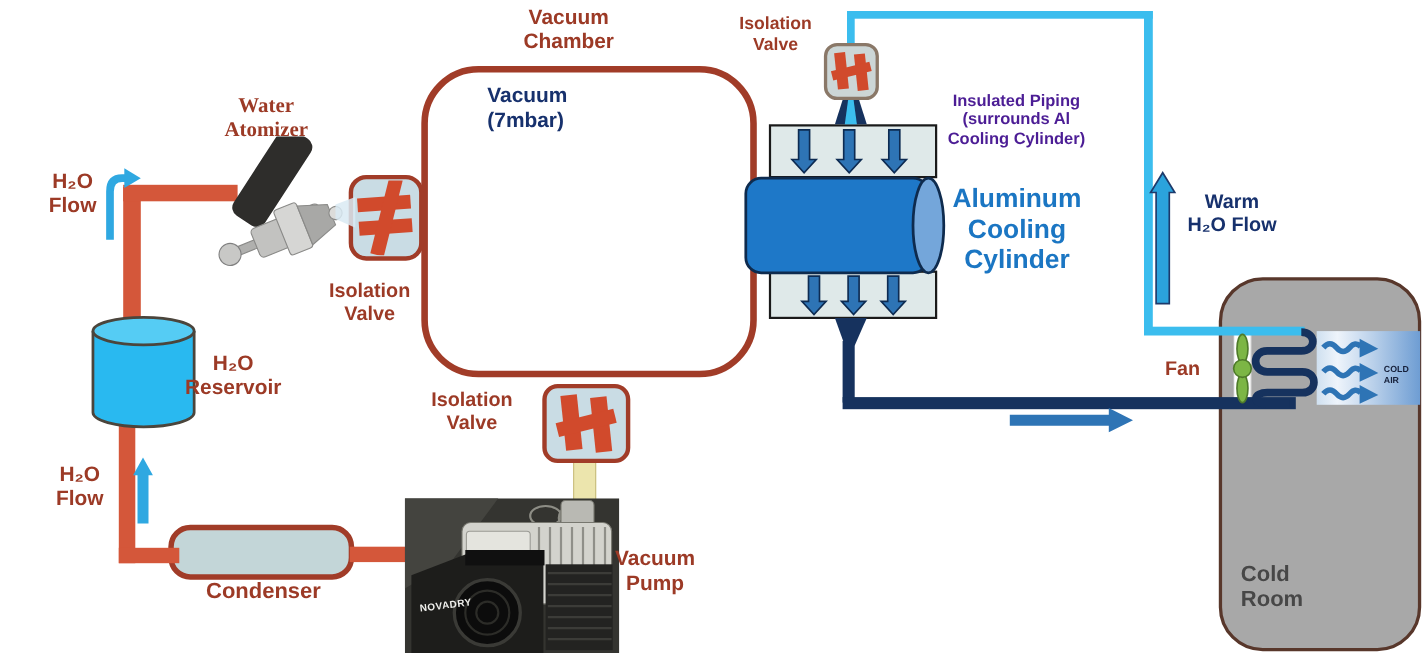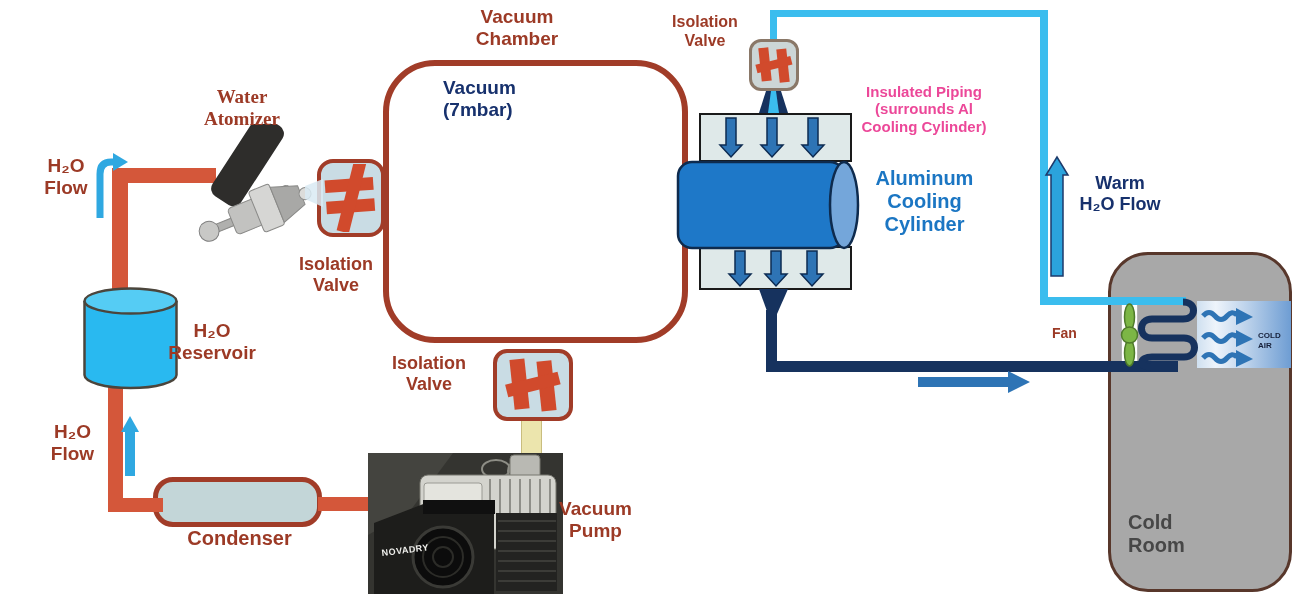--- a/index.html
+++ b/index.html
@@ -3,21 +3,21 @@
 <meta charset="utf-8">
 <style>
   html,body{margin:0;padding:0;background:#ffffff;}
   #canvas{position:relative;width:1297px;height:594px;background:#ffffff;overflow:hidden;
           font-family:"Liberation Sans",sans-serif;}
   .abs{position:absolute;}
   .pipe{position:absolute;}
   .lbl{position:absolute;font-weight:bold;white-space:pre-line;line-height:1.16;text-align:center;}
   .red{color:#9c3a26;}
   .navy{color:#17316d;}
-  .grey{color:#ec4899;}
+  .grey{color:#4c1d95;}
   .blue{color:#1b76c3;}
   .valve{position:absolute;display:flex;align-items:center;justify-content:center;box-sizing:border-box;
          background:#c9dce4;border:4px solid #a13c28;}
   .box{position:absolute;box-sizing:border-box;background:#dfe9e9;border:2px solid #1a1a1a;}
   svg.overlay{position:absolute;left:0;top:0;pointer-events:none;}
 </style>
 </head>
 <body>
 
 <div id="canvas">
@@ -208,24 +208,24 @@
   <div class="lbl red" style="left:172px;top:527px;width:135px;font-size:20px;">Condenser</div>
   <div class="lbl red" style="left:385px;top:353px;width:88px;font-size:18px;">Isolation
 Valve</div>
   <div class="lbl red" style="left:548px;top:498px;width:95px;font-size:19px;">Vacuum
 Pump</div>
   <div class="lbl red" style="left:662px;top:13px;width:86px;font-size:16px;">Isolation
 Valve</div>
   <div class="lbl grey" style="left:843px;top:83px;width:162px;font-size:15px;">Insulated Piping
 (surrounds Al
 Cooling Cylinder)</div>
-  <div class="lbl blue" style="left:862px;top:167px;width:125px;font-size:20px;">Aluminum
+  <div class="lbl blue" style="left:862px;top:167px;width:125px;font-size:24px;">Aluminum
 Cooling
 Cylinder</div>
   <div class="lbl navy" style="left:1070px;top:173px;width:100px;font-size:18px;">Warm
 H₂O Flow</div>
-  <div class="lbl red" style="left:1052px;top:325px;width:46px;font-size:14px;text-align:left;">Fan</div>
+  <div class="lbl red" style="left:1052px;top:325px;width:46px;font-size:18px;text-align:center;">Fan</div>
   <div class="lbl" style="left:1128px;top:511px;width:80px;font-size:20px;color:#474747;text-align:left;">Cold
 Room</div>
   <div class="lbl" style="left:1258px;top:331px;width:34px;font-size:8px;color:#16203a;line-height:1.3;text-align:left;">COLD
 AIR</div>
 
 </div>
 
 </body></html>

